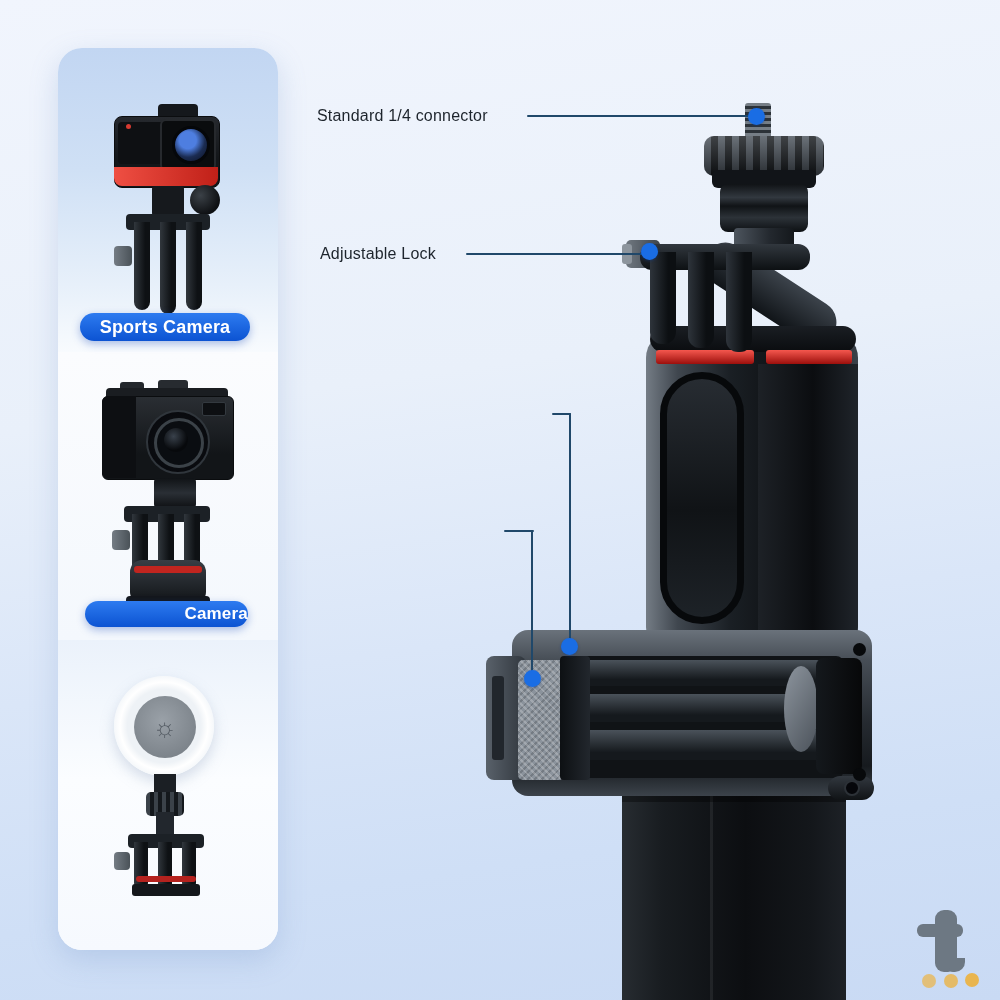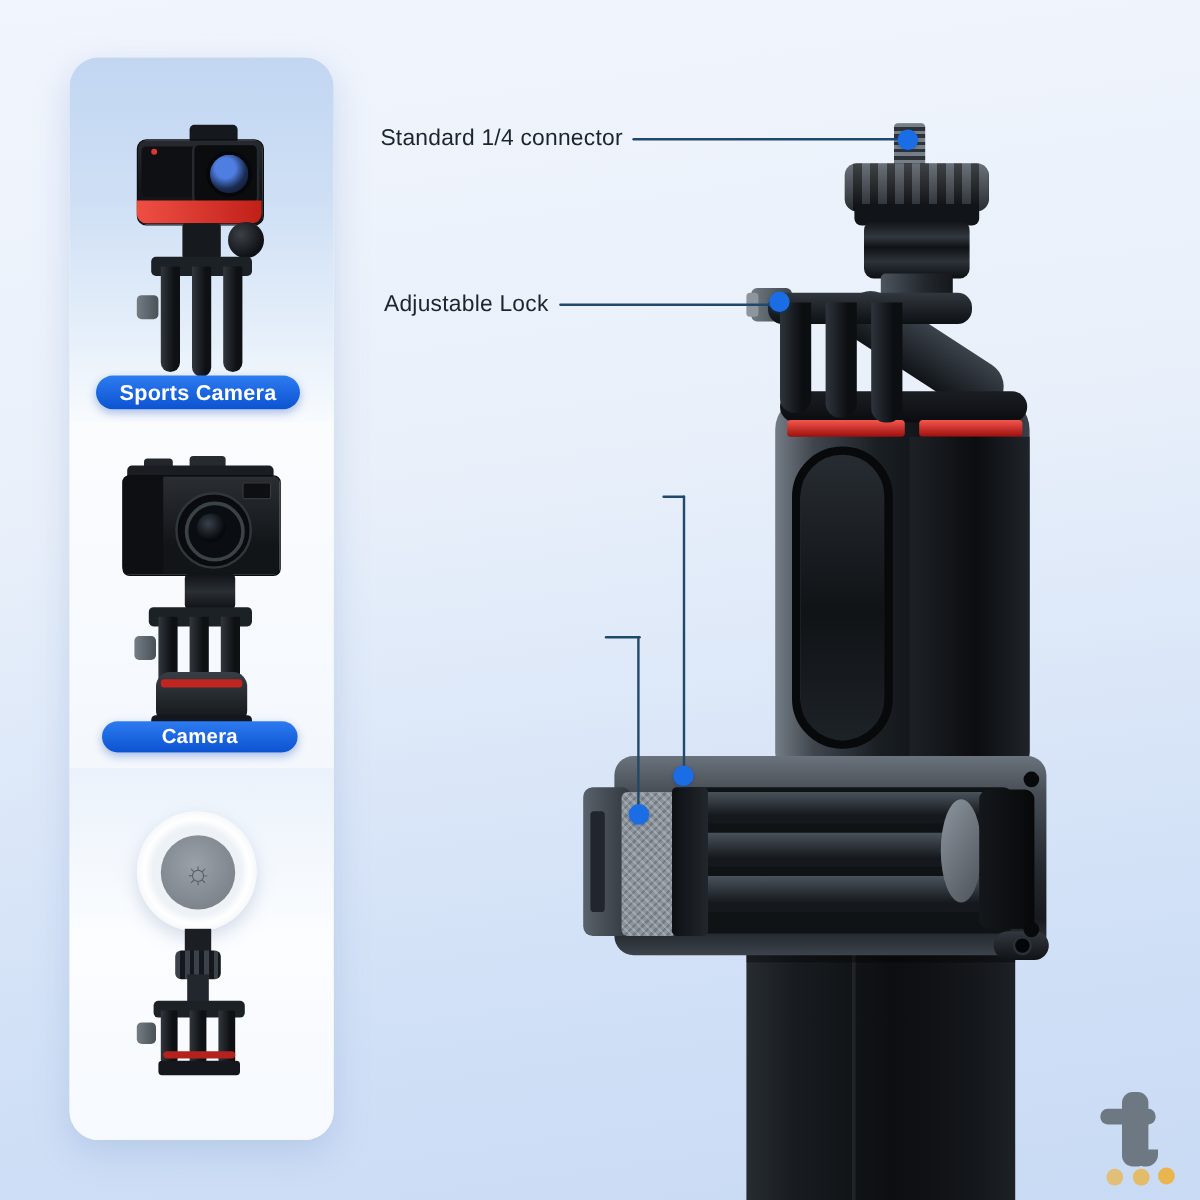--- a/index.html
+++ b/index.html
@@ -16,21 +16,21 @@
   .cell2{left:58px;top:352px;width:220px;height:288px;
     background:linear-gradient(180deg,#fbfcfe 0%,#f4f8fd 100%);z-index:1;}
   .cell3{left:58px;top:640px;width:220px;height:310px;border-radius:0 0 24px 24px;
     background:linear-gradient(180deg,#ebf2fb 0%,#fbfdff 45%,#f6f9fe 100%);z-index:1;}
 
   .pill{display:flex;align-items:center;justify-content:center;border-radius:14px;
     background:linear-gradient(180deg,#2d7bf0 0%,#0c53d2 100%);
     color:#fff;font-size:18px;font-weight:700;letter-spacing:.2px;z-index:5;
     box-shadow:0 3px 8px rgba(20,70,180,.35);}
   .pill1{left:80px;top:313px;width:170px;height:28px;}
-  .pill2{left:85px;top:601px;width:163px;height:26px;font-size:17px;}
+  .pill2{left:85px;top:601px;width:163px;height:26px;font-size:17px;justify-content:flex-end;}
   .pill3{left:75px;top:895px;width:175px;height:26px;font-size:17px;}
 
   
   .fin{background:linear-gradient(90deg,#31373d,#0e1114 70%);border-radius:0 0 8px 8px;}
   .crossbar{background:#1c2126;border-radius:4px;}
   .pin{background:linear-gradient(90deg,#747c84,#4a5258);border-radius:4px;}
   .z2{z-index:2;}
 
   
   .sc-topmount{left:158px;top:104px;width:40px;height:16px;background:#15181c;border-radius:4px;}
@@ -148,21 +148,21 @@
     background:linear-gradient(90deg,#0d1013,#22272d);z-index:5;}
   .pole{left:622px;top:792px;width:224px;height:208px;z-index:3;
     background:linear-gradient(90deg,#272c31 0%,#181c20 18%,#0c0e11 55%,#14171b 85%,#1d2126 100%);}
   .pole-seam{left:710px;top:792px;width:3px;height:208px;background:rgba(255,255,255,.07);z-index:3;}
   .pole-shadow{left:622px;top:792px;width:224px;height:10px;background:rgba(0,0,0,.35);z-index:3;}
   .hinge{left:828px;top:776px;width:46px;height:24px;border-radius:12px;
     background:linear-gradient(180deg,#32383f,#101316);z-index:5;}
   .hinge-hole{left:844px;top:780px;width:16px;height:16px;border-radius:50%;background:#05060a;border:2px solid #2c3137;box-sizing:border-box;z-index:5;}
 
   
-  .callout-label{position:absolute;height:26px;line-height:26px;font-size:19px;font-weight:500;
+  .callout-label{position:absolute;height:26px;line-height:26px;font-size:16px;font-weight:500;
     color:#1d242c;letter-spacing:.2px;z-index:7;white-space:nowrap;}
   .lbl1{left:317px;top:103px;}
   .lbl2{left:320px;top:241px;}
   .lbl3{left:318px;top:401px;}
   .lbl4{left:316px;top:518px;}
   .cline{position:absolute;background:#20486a;border-radius:1px;z-index:6;}
   .h1{left:527px;top:115px;width:232px;height:2px;}
   .h2{left:466px;top:253px;width:186px;height:2px;}
   .h3{left:552px;top:413px;width:19px;height:2px;}
   .v3{left:569px;top:413px;width:2px;height:236px;}

